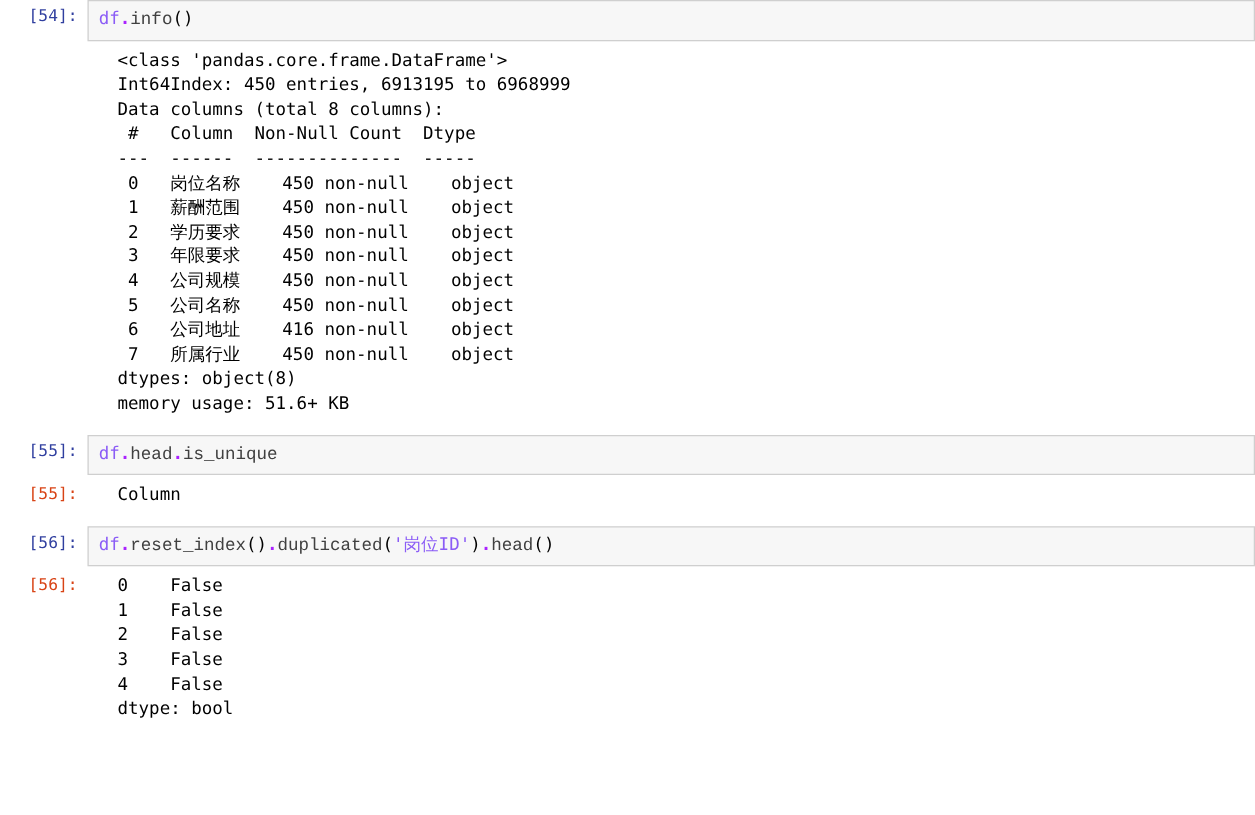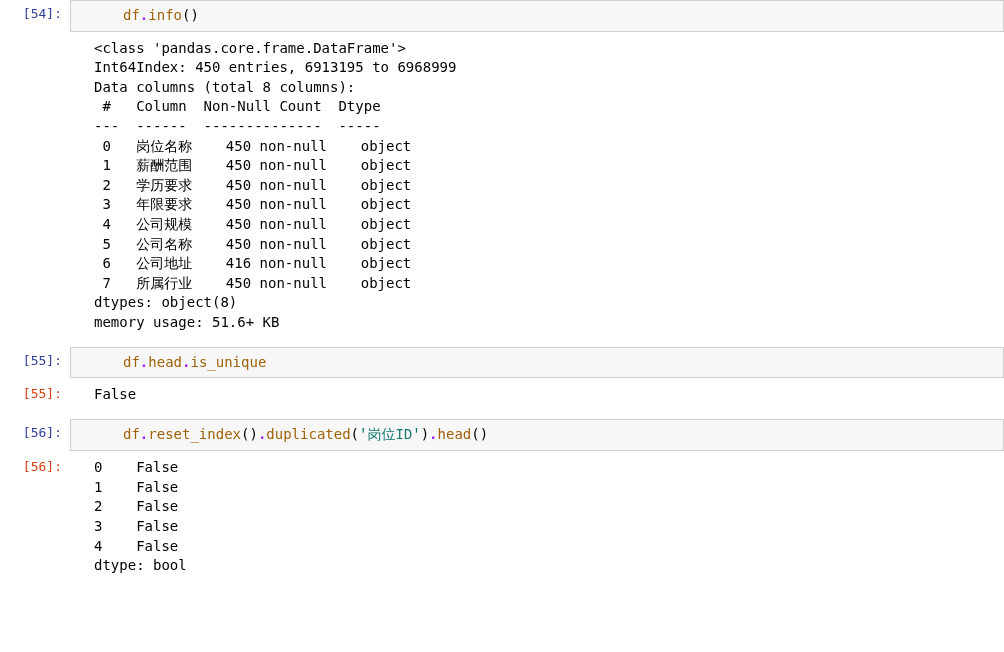--- a/index.html
+++ b/index.html
@@ -40,25 +40,25 @@
     overflow-x: auto;
   }
   .output-area {
     flex: 1;
     padding: 5px 8px 12px 8px;
     font-family: "DejaVu Sans Mono", Menlo, Consolas, monospace;
     white-space: pre;
     overflow-x: auto;
     margin-left: 16px;
   }
-  .tok-var { color: #a16207; margin-left: 44px; }
+  .tok-var { color: #8b5cf6; }
   .tok-op { color: #AA22FF; font-weight: bold; }
-  .tok-method { color: #a16207; }
+  .tok-method { color: #404040; font-family: Liberation Mono, monospace; }
   .tok-paren { color: #000000; }
-  .tok-str { color: #0f766e; font-family: Liberation Mono, monospace; }
+  .tok-str { color: #8b5cf6; }
 </style>
 </head>
 <body>
 
 <div class="cell">
   <div class="prompt">[54]:</div>
   <div class="input-area"><span class="tok-var">df</span><span class="tok-op">.</span><span class="tok-method">info</span><span class="tok-paren">(</span><span class="tok-paren">)</span></div>
 </div>
 
 <div class="cell">
@@ -80,21 +80,21 @@
 memory usage: 51.6+ KB</div>
 </div>
 
 <div class="cell">
   <div class="prompt">[55]:</div>
   <div class="input-area"><span class="tok-var">df</span><span class="tok-op">.</span><span class="tok-method">head</span><span class="tok-op">.</span><span class="tok-method">is_unique</span></div>
 </div>
 
 <div class="cell">
   <div class="prompt prompt-out">[55]:</div>
-  <div class="output-area">False</div>
+  <div class="output-area">Column</div>
 </div>
 
 <div class="cell">
   <div class="prompt">[56]:</div>
   <div class="input-area"><span class="tok-var">df</span><span class="tok-op">.</span><span class="tok-method">reset_index</span><span class="tok-paren">()</span><span class="tok-op">.</span><span class="tok-method">duplicated</span><span class="tok-paren">(</span><span class="tok-str">'岗位ID'</span><span class="tok-paren">)</span><span class="tok-op">.</span><span class="tok-method">head</span><span class="tok-paren">()</span></div>
 </div>
 
 <div class="cell">
   <div class="prompt prompt-out">[56]:</div>
   <div class="output-area">0    False

